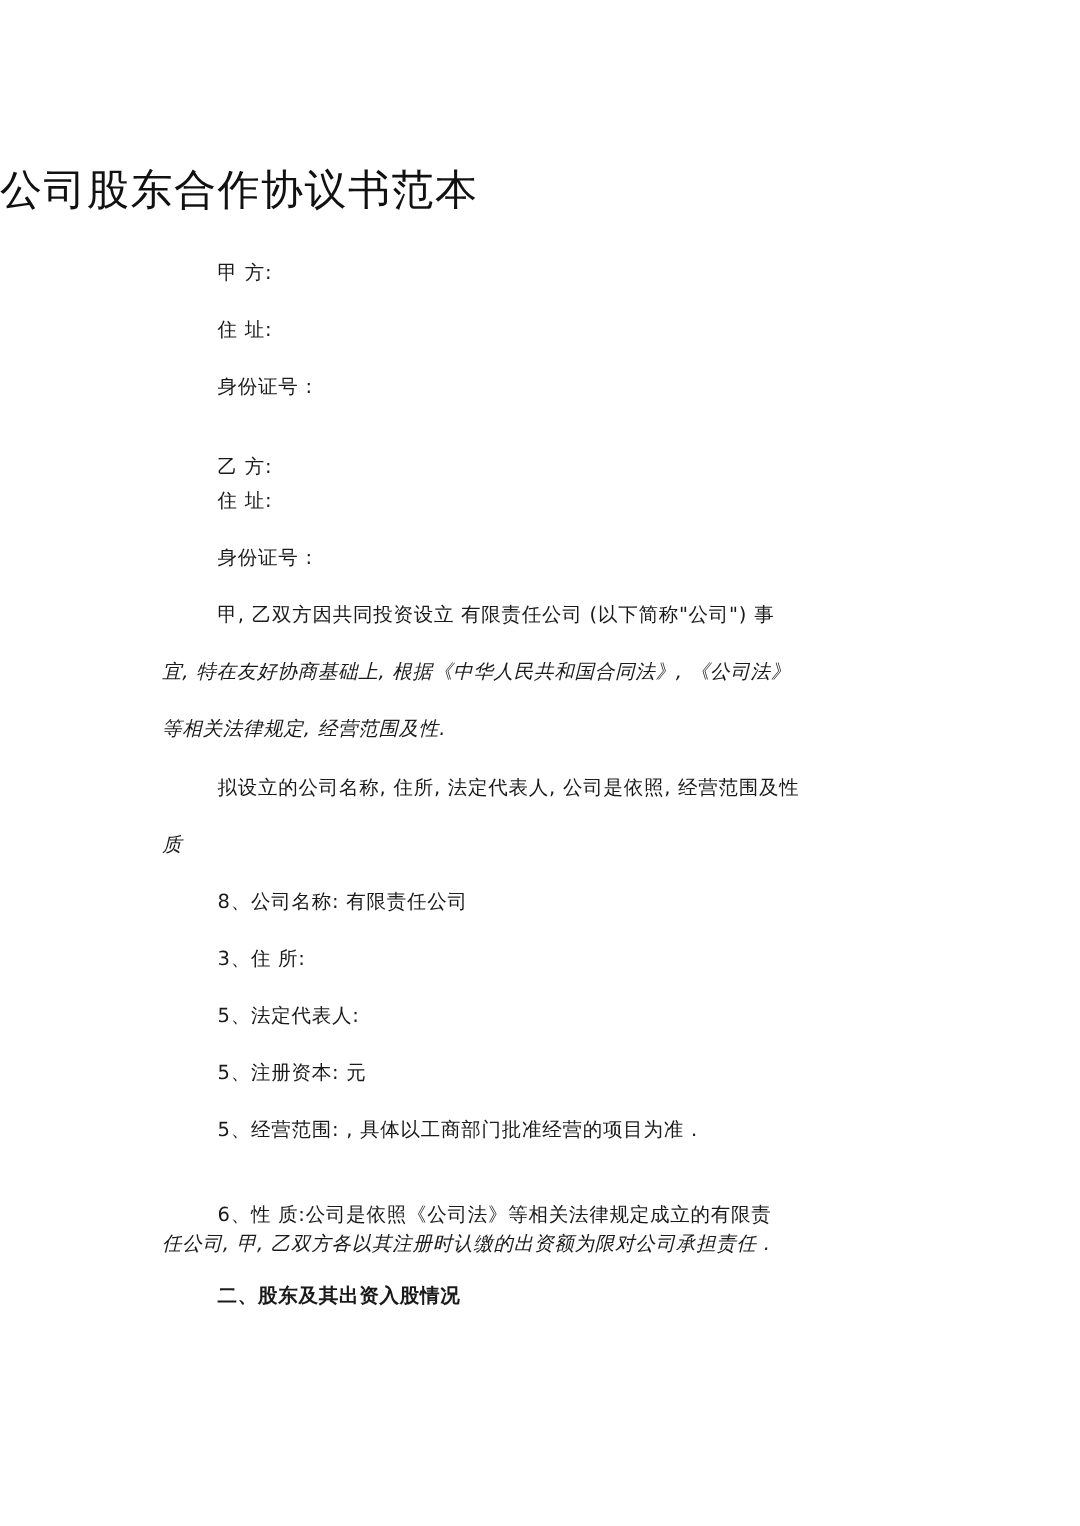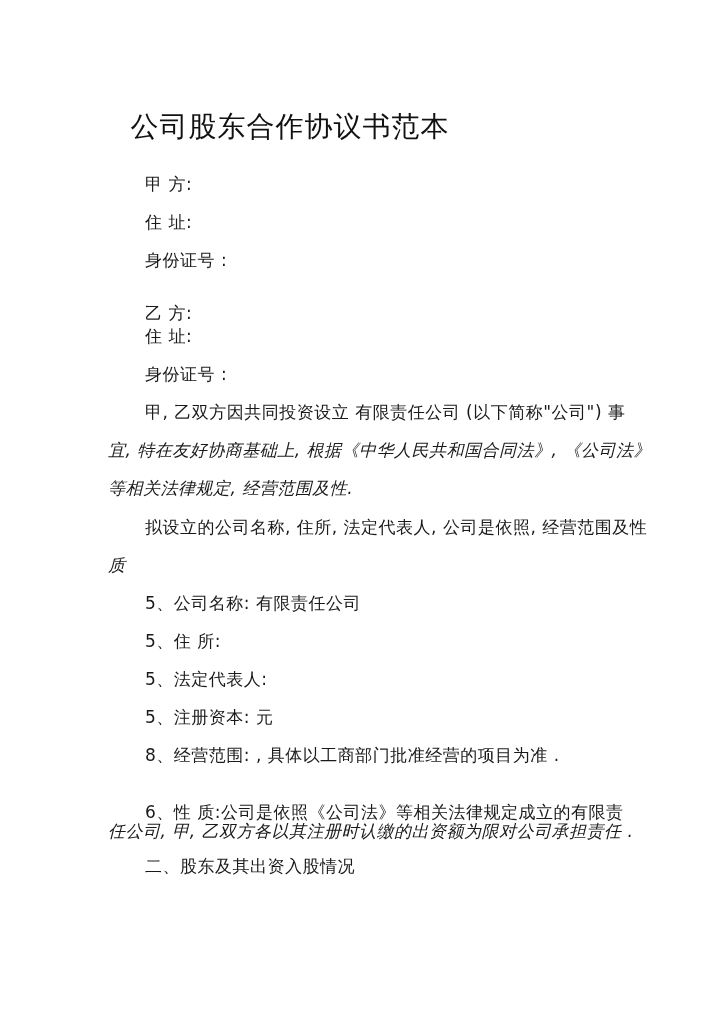--- a/index.html
+++ b/index.html
@@ -1,27 +1,27 @@
 <!DOCTYPE html>
 <html><head>
 <meta charset="utf-8">
 <style>
   html, body { margin: 0; padding: 0; }
   body {
     width: 720px; height: 1017px; background: #ffffff; position: relative;
     font-family: "DejaVu Sans", sans-serif; color: #1a1a1a; overflow: hidden;
   }
   .title {
-    position: absolute; top: 108px; left: 0; width: 580px; text-align: center;
+    position: absolute; top: 108px; left: 0; width: 580px; 
     font-family: "DejaVu Serif", serif; font-size: 28px; letter-spacing: 1px; color: #111;
   }
-  .line { position: absolute; font-size: 17px; white-space: nowrap; letter-spacing: 0.5px; }
+  .line { position: absolute; font-size: 13px; white-space: nowrap; letter-spacing: 0.5px; }
   .ind { left: 145px; }
   .full { left: 108px; font-style: italic; }
-  .bold { font-weight: normal; text-align: center; }
+  .bold { font-weight: bold; text-align: center; }
 </style>
 </head>
 <body>
 
 <div>
   <div class="title">公司股东合作协议书范本</div>
 
   <div class="line ind" style="top:173px">甲  方:</div>
   <div class="line ind" style="top:211px">住  址:</div>
   <div class="line ind" style="top:249px">身份证号 :</div>
@@ -29,22 +29,22 @@
   <div class="line ind" style="top:325px">住  址:</div>
   <div class="line ind" style="top:363px">身份证号 :</div>
 
   <div class="line ind" style="top:401px">甲, 乙双方因共同投资设立   有限责任公司 (以下简称"公司") 事</div>
   <div class="line full" style="top:439px">宜, 特在友好协商基础上, 根据《中华人民共和国合同法》, 《公司法》</div>
   <div class="line full" style="top:477px">等相关法律规定, 经营范围及性.</div>
 
   <div class="line ind" style="top:516px">拟设立的公司名称, 住所, 法定代表人, 公司是依照, 经营范围及性</div>
   <div class="line full" style="top:554px">质</div>
 
-  <div class="line ind" style="top:592px">5、公司名称: 有限责任公司</div>
-  <div class="line ind" style="top:630px">5、住  所:</div>
+  <div class="line ind" style="top:592px">8、公司名称: 有限责任公司</div>
+  <div class="line ind" style="top:630px">3、住  所:</div>
   <div class="line ind" style="top:668px">5、法定代表人:</div>
   <div class="line ind" style="top:706px">5、注册资本:  元</div>
-  <div class="line ind" style="top:744px">8、经营范围: , 具体以工商部门批准经营的项目为准 .</div>
+  <div class="line ind" style="top:744px">5、经营范围: , 具体以工商部门批准经营的项目为准 .</div>
   <div class="line ind" style="top:801px">6、性  质:公司是依照《公司法》等相关法律规定成立的有限责</div>
   <div class="line full" style="top:820px">任公司, 甲, 乙双方各以其注册时认缴的出资额为限对公司承担责任  .</div>
 
   <div class="line ind bold" style="top:855px">二、股东及其出资入股情况</div>
 </div>
 
 </body></html>

